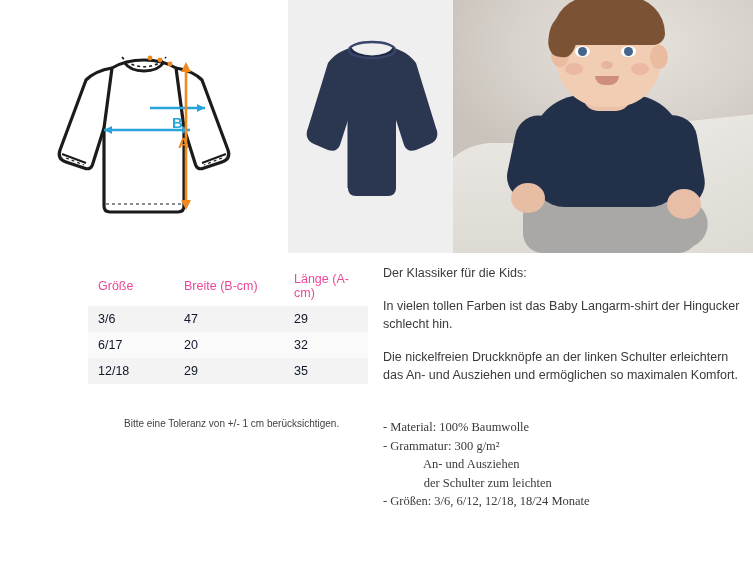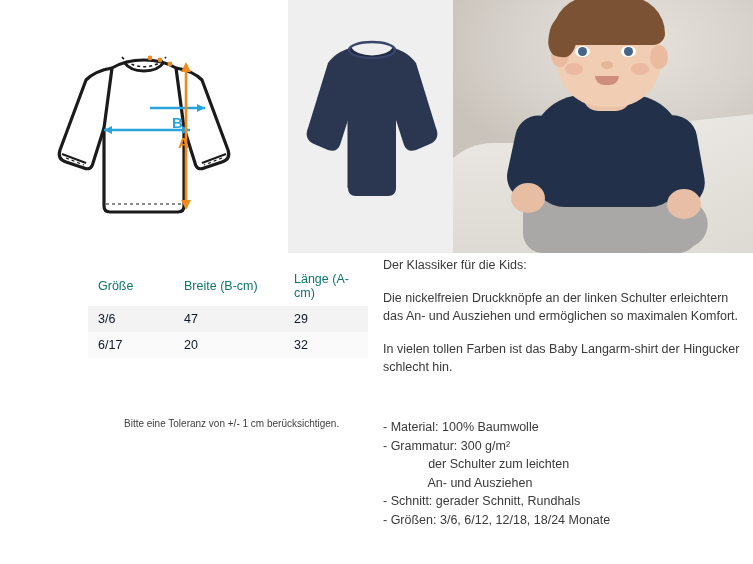--- a/index.html
+++ b/index.html
@@ -263,58 +263,58 @@
     border-collapse: collapse;
     font-size: 12.5px;
   }
   .size-table th,
   .size-table td {
     text-align: left;
     padding: 6px 0 6px 10px;
     font-weight: normal;
     color: #0f172a;
   }
-  .size-table th { color: #0f766e; }
+  .size-table th { color: #ec4899; }
   .size-table col.c1 { width: 86px; }
   .size-table col.c2 { width: 110px; }
   .size-table col.c3 { width: 84px; }
   .size-table tbody tr:nth-child(odd) { background: #f3f3f3; }
   .size-table tbody tr:nth-child(even) { background: #fafafa; }
   .size-table thead tr { background: #ffffff; }
 
   .tolerance-note {
     position: absolute;
     left: 88px;
     top: 418px;
     font-size: 10px;
     color: #3f3f3f;
     margin-left: 36px;
   }
 
   
   .desc {
     position: absolute;
     left: 383px;
-    top: 256px;
+    top: 264px;
     width: 360px;
     font-size: 12.5px;
     line-height: 18px;
     color: #3a3a3a;
   }
   .desc p { margin: 0 0 15px 0; }
   .specs {
     position: absolute;
     left: 383px;
     top: 418px;
     width: 365px;
     font-size: 12.5px;
     line-height: 18.5px;
     color: #3a3a3a;
   }
-  .specs div { white-space: pre; }
+  .specs div { white-space: pre; font-family: Liberation Serif, serif; }
 </style>
 </head>
 <body>
 
 <div class="top-row">
 
   <div class="panel-diagram">
     <svg width="288" height="253" viewBox="0 0 288 253">
 
       <path d="M112 68 C100 70 92 74 86 80 L60 150 C58 156 60 160 66 162 L84 168 C89 170 92 168 93 163 L104 128" fill="none" stroke="#1b1b1b" stroke-width="3.2" stroke-linejoin="round"></path>
@@ -412,31 +412,35 @@
     <tr>
       <td>3/6</td>
       <td>47</td>
       <td>29</td>
     </tr>
     <tr>
       <td>6/17</td>
       <td>20</td>
       <td>32</td>
     </tr>
+    <tr>
+      <td>12/18</td>
+      <td>29</td>
+      <td>35</td>
+    </tr>
   </tbody>
 </table>
 
 <div class="tolerance-note">Bitte eine Toleranz von +/- 1 cm berücksichtigen.</div>
 
 <div class="desc">
   <p>Der Klassiker für die Kids:</p>
+  <p>In vielen tollen Farben ist das Baby Langarm-shirt der Hingucker schlecht hin.</p>
   <p>Die nickelfreien Druckknöpfe an der linken Schulter erleichtern das An- und Ausziehen und ermöglichen so maximalen Komfort.</p>
-  <p>In vielen tollen Farben ist das Baby Langarm-shirt der Hingucker schlecht hin.</p>
 </div>
 
 <div class="specs">
   <div>- Material: 100% Baumwolle</div>
   <div>- Grammatur: 300 g/m²</div>
+  <div>             An- und Ausziehen</div>
   <div>             der Schulter zum leichten</div>
-  <div>             An- und Ausziehen</div>
-  <div>- Schnitt: gerader Schnitt, Rundhals</div>
   <div>- Größen: 3/6, 6/12, 12/18, 18/24 Monate</div>
 </div>
 
 </body></html>

